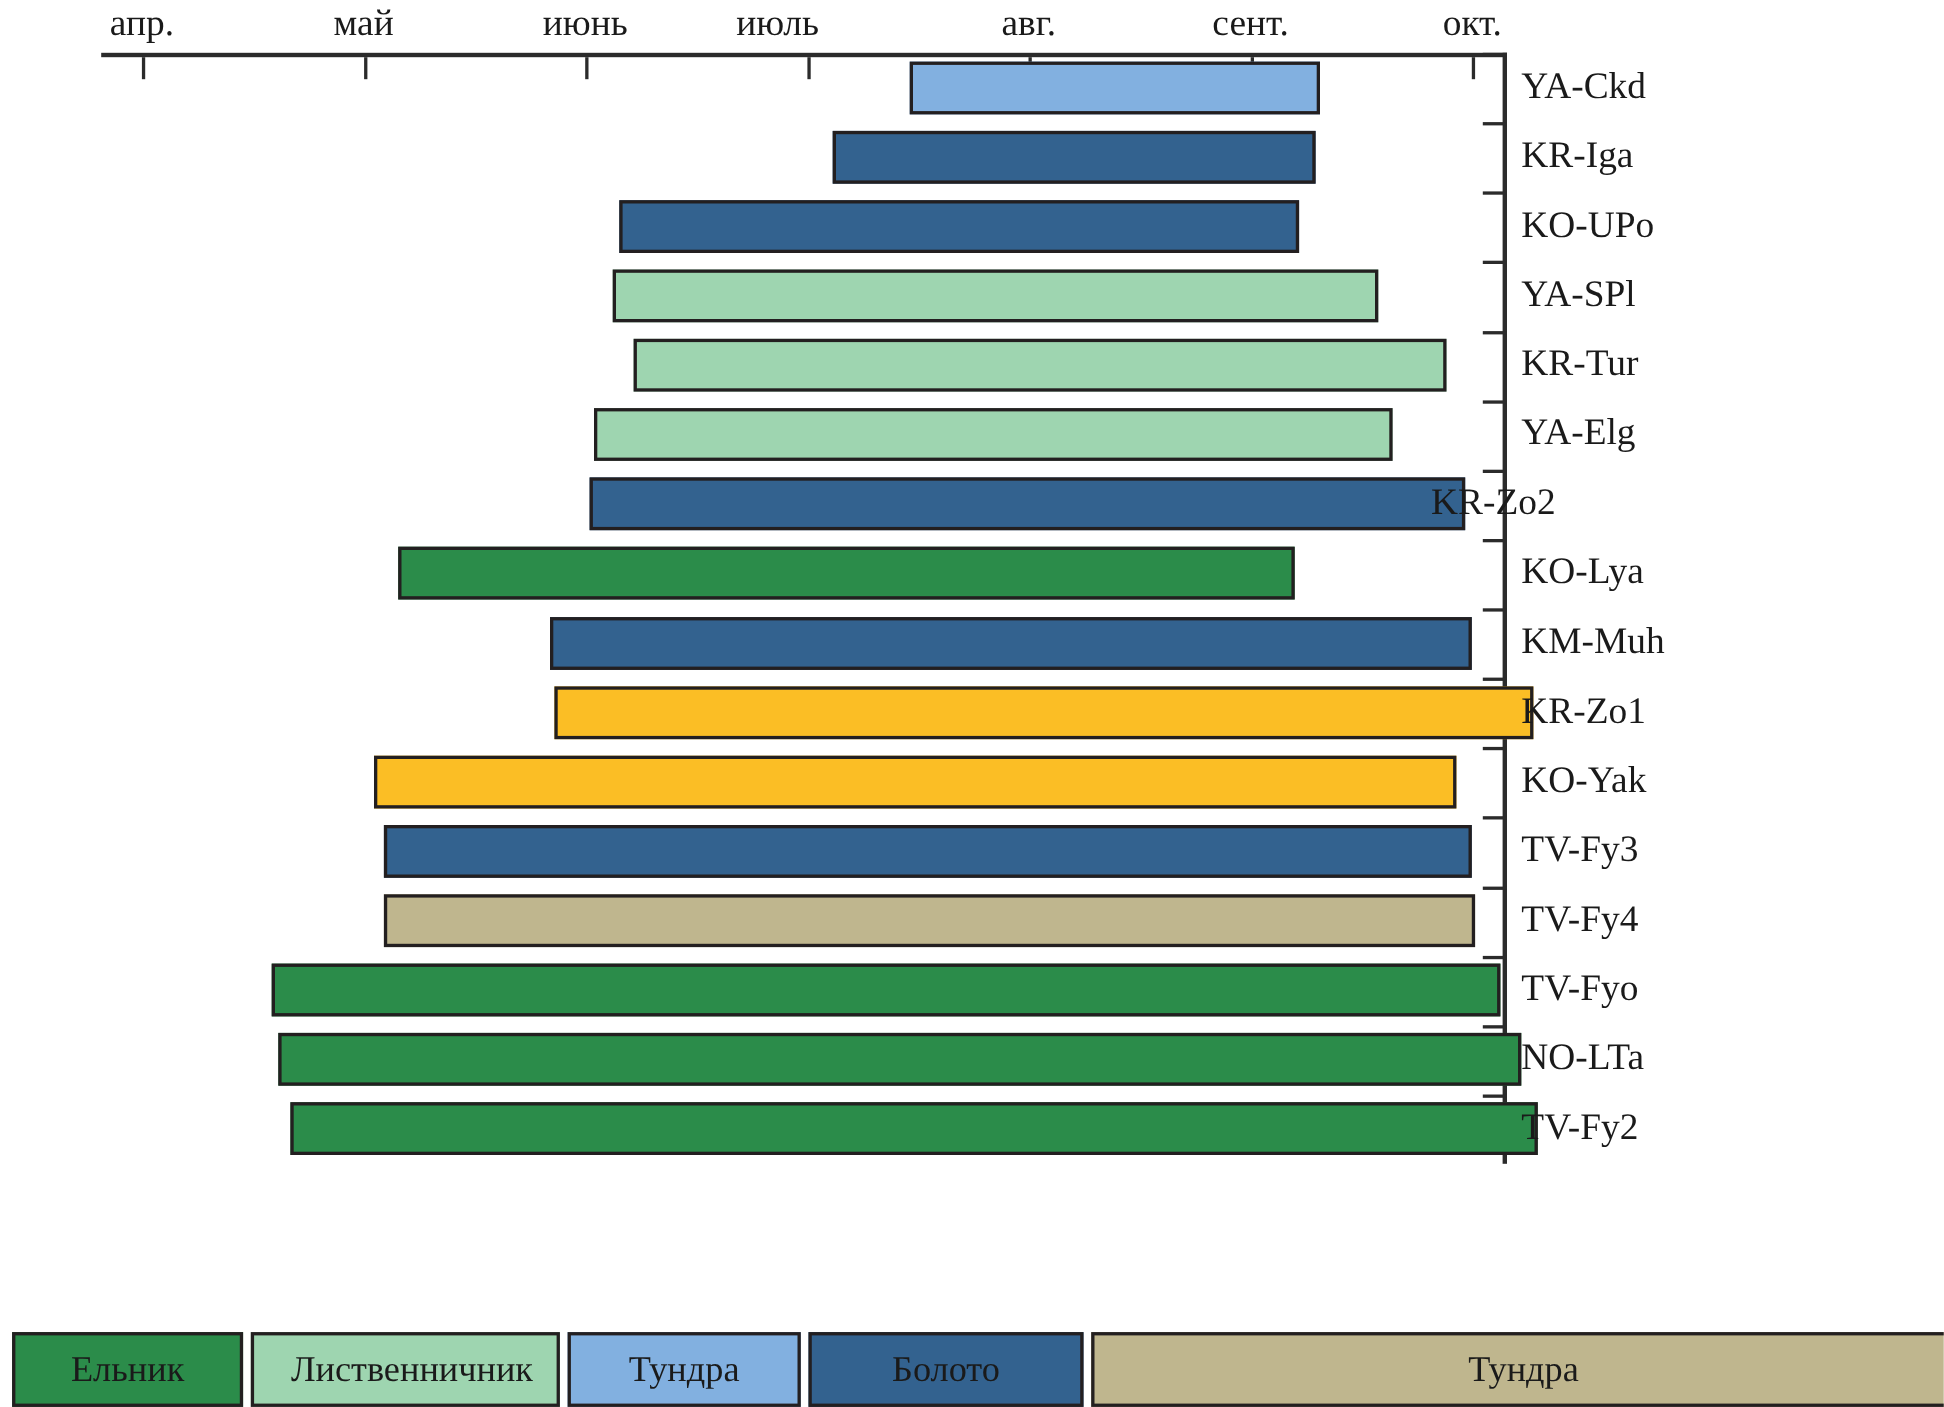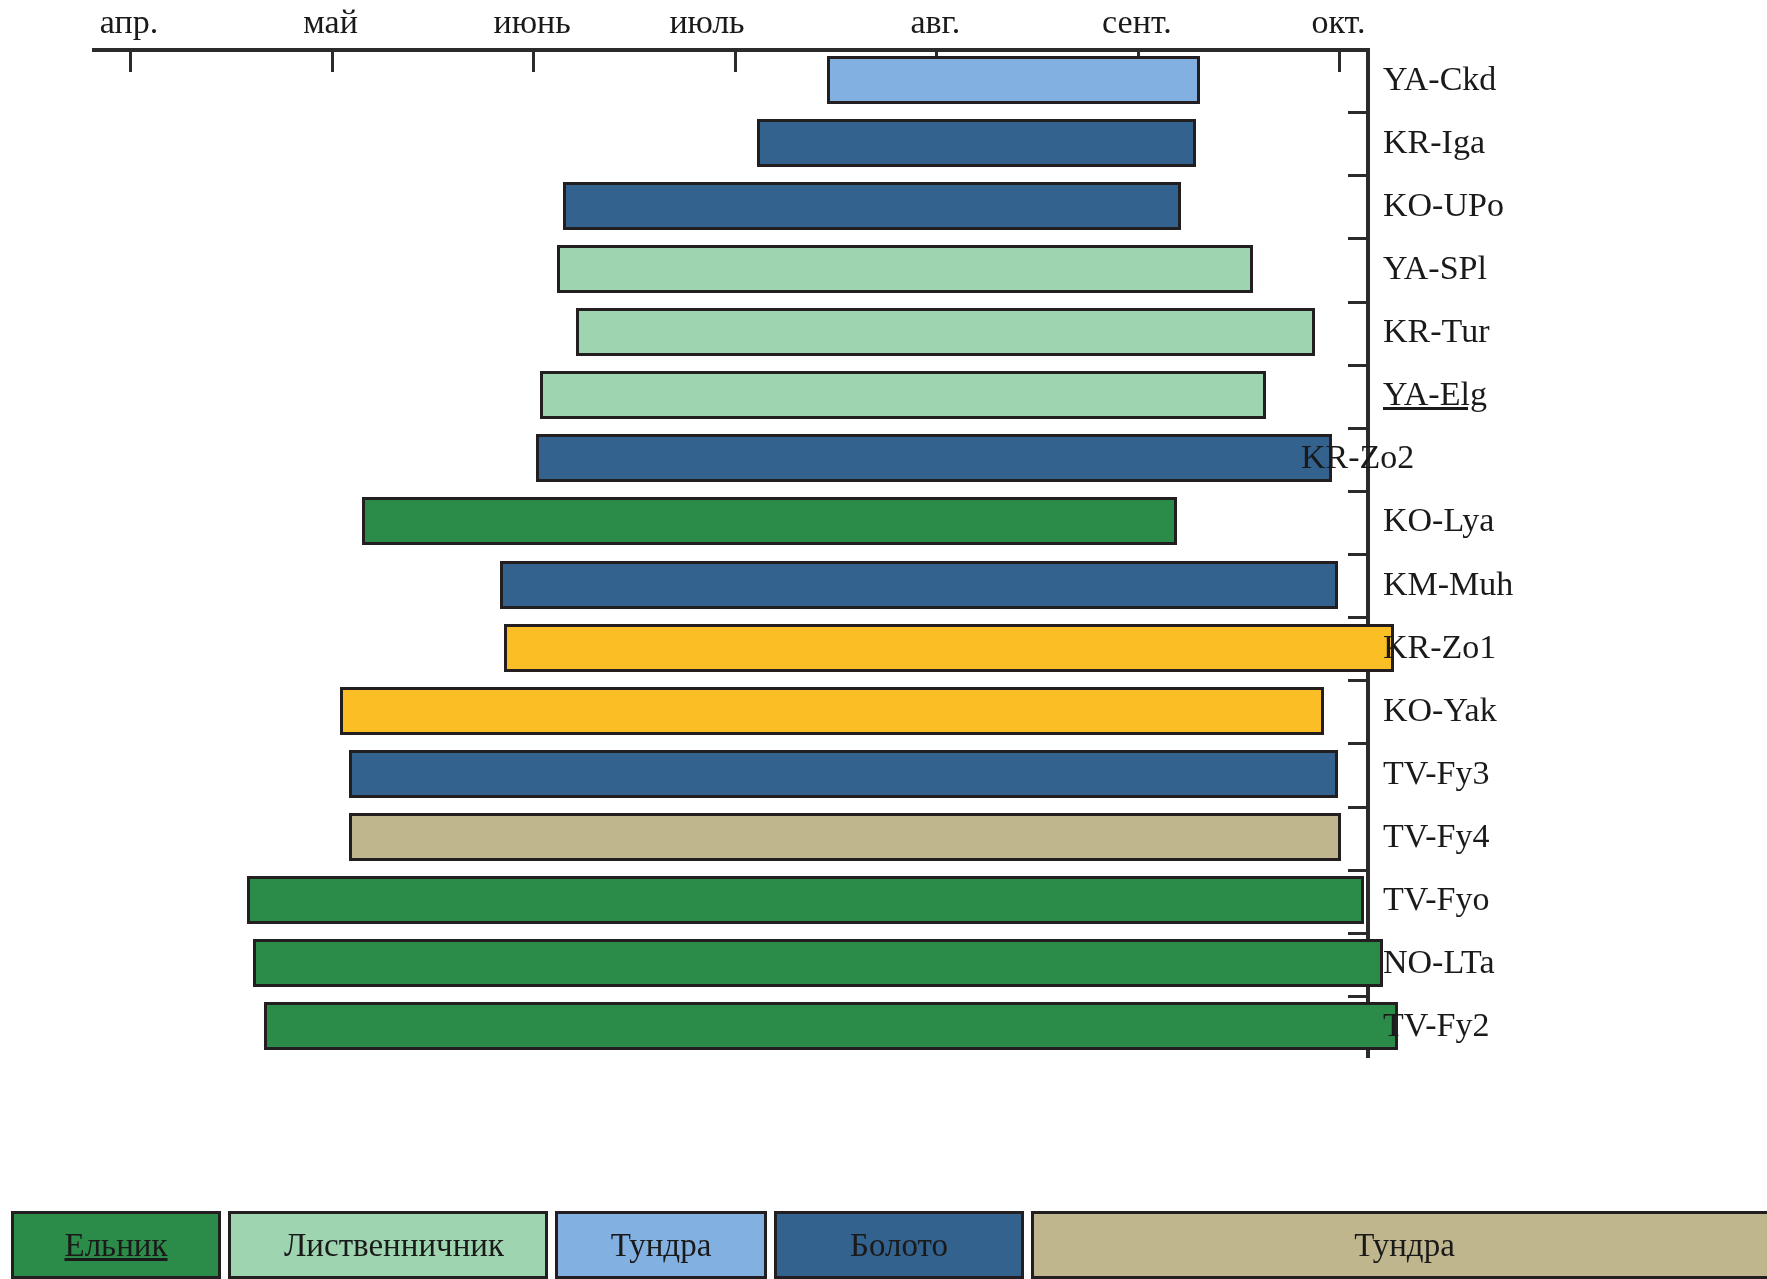--- a/index.html
+++ b/index.html
@@ -61,21 +61,21 @@
       <div class="tick-y" style="left: 1337px; top: 174.25px; width: 22px;"></div>
       <div class="row-label" style="left: 1372px; top: 186.812px;">KO-UPo</div>
       <div class="bar" title="YA-SPl — Лиственничник" style="left: 546.01px; width: 696.453px; top: 244.938px; height: 48px; background: rgb(158, 213, 176);"></div>
       <div class="tick-y" style="left: 1337px; top: 237.375px; width: 22px;"></div>
       <div class="row-label" style="left: 1372px; top: 249.938px;">YA-SPl</div>
       <div class="bar" title="KR-Tur — Лиственничник" style="left: 565.12px; width: 738.92px; top: 308.062px; height: 48px; background: rgb(158, 213, 176);"></div>
       <div class="tick-y" style="left: 1337px; top: 300.5px; width: 22px;"></div>
       <div class="row-label" style="left: 1372px; top: 313.062px;">KR-Tur</div>
       <div class="bar" title="YA-Elg — Лиственничник" style="left: 529.023px; width: 726.18px; top: 371.188px; height: 48px; background: rgb(158, 213, 176);"></div>
       <div class="tick-y" style="left: 1337px; top: 363.625px; width: 22px;"></div>
-      <div class="row-label" style="left: 1372px; top: 376.188px; text-decoration: underline;">YA-Elg</div>
+      <div class="row-label" style="left: 1372px; top: 376.188px;">YA-Elg</div>
       <div class="bar" title="KR-Zo2 — Болото" style="left: 524.777px; width: 796.25px; top: 434.312px; height: 48px; background: rgb(51, 98, 143);"></div>
       <div class="tick-y" style="left: 1337px; top: 426.75px; width: 22px;"></div>
       <div class="row-label" style="left: 1290px; top: 439.312px;">KR-Zo2</div>
       <div class="bar" title="KO-Lya — Ельник" style="left: 350.663px; width: 815.36px; top: 497.438px; height: 48px; background: rgb(43, 140, 74);"></div>
       <div class="tick-y" style="left: 1337px; top: 489.875px; width: 22px;"></div>
       <div class="row-label" style="left: 1372px; top: 502.438px;">KO-Lya</div>
       <div class="bar" title="KM-Muh — Болото" style="left: 488.68px; width: 838.717px; top: 560.562px; height: 48px; background: rgb(51, 98, 143);"></div>
       <div class="tick-y" style="left: 1337px; top: 553px; width: 22px;"></div>
       <div class="row-label" style="left: 1372px; top: 565.562px;">KM-Muh</div>
       <div class="bar" title="KR-Zo1 — Сосняк" style="left: 492.927px; width: 889.677px; top: 623.688px; height: 48px; background: rgb(251, 190, 37);"></div>
@@ -95,24 +95,24 @@
       <div class="row-label" style="left: 1372px; top: 881.188px;">TV-Fyo</div>
       <div class="bar" title="NO-LTa — Ельник" style="left: 242.373px; width: 1129.61px; top: 939.312px; height: 48px; background: rgb(43, 140, 74);"></div>
       <div class="tick-y" style="left: 1337px; top: 931.75px; width: 22px;"></div>
       <div class="row-label" style="left: 1372px; top: 944.312px;">NO-LTa</div>
       <div class="bar" title="TV-Fy2 — Ельник" style="left: 252.99px; width: 1133.86px; top: 1002.44px; height: 48px; background: rgb(43, 140, 74);"></div>
       <div class="tick-y" style="left: 1337px; top: 994.875px; width: 22px;"></div>
       <div class="row-label" style="left: 1372px; top: 1007.44px;">TV-Fy2</div>
     </div>
 
   <div class="legend" id="legend">
-      <div class="legend-item" style="background: rgb(43, 140, 74); width: 210px; text-decoration: underline;">
+      <div class="legend-item" style="background: rgb(43, 140, 74); width: 210px;">
         <span class="legend-text">Ельник</span>
       </div>
-      <div class="legend-item" style="background: rgb(158, 213, 176); width: 320px; padding-left: 12px;">
+      <div class="legend-item" style="background: rgb(158, 213, 176); width: 281px; padding-left: 12px;">
         <span class="legend-text">Лиственничник</span>
       </div>
       <div class="legend-item" style="background: rgb(130, 176, 224); width: 212px;">
         <span class="legend-text">Тундра</span>
       </div>
       <div class="legend-item" style="background: rgb(51, 98, 143); width: 250px;">
         <span class="legend-text">Болото</span>
       </div>
       <div class="legend-item" style="background: rgb(191, 182, 142); width: 230px; flex: 1 1 auto;">
         <span class="legend-text">Тундра</span>

